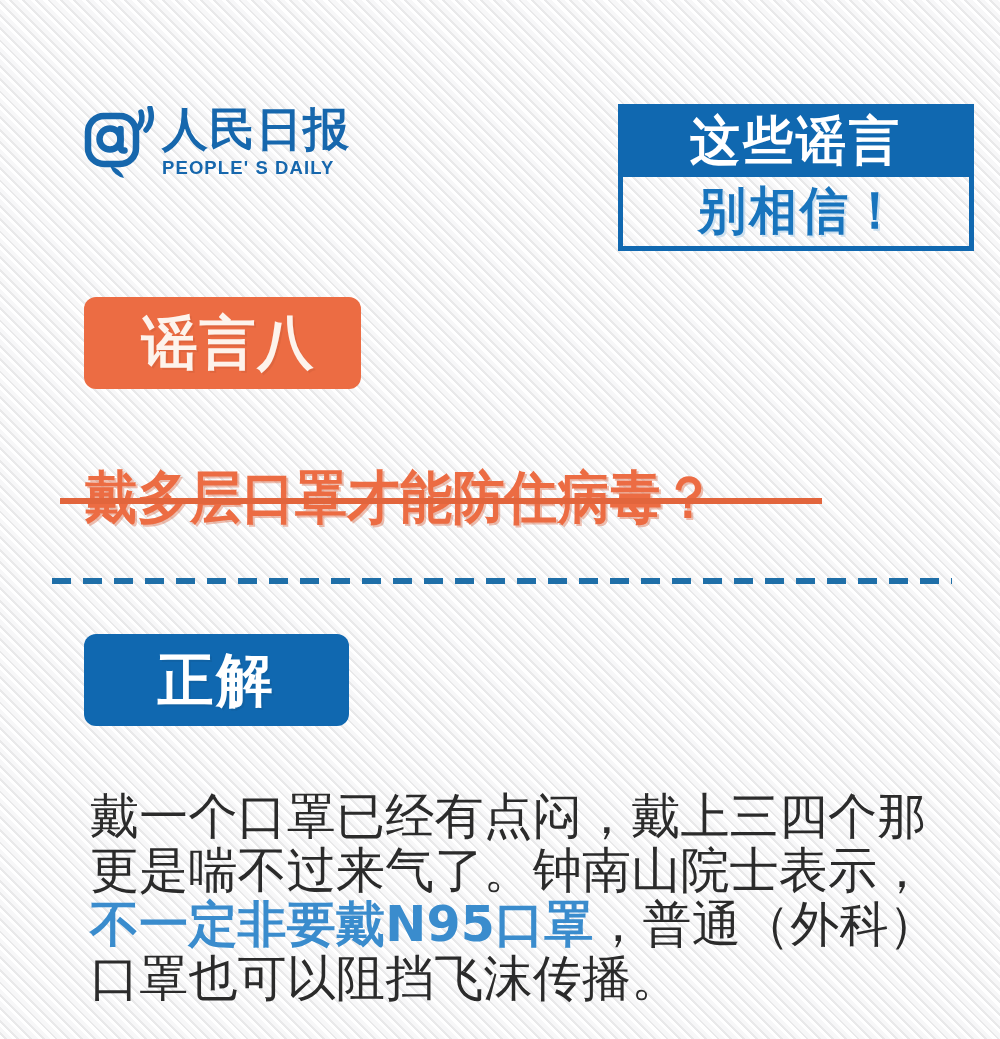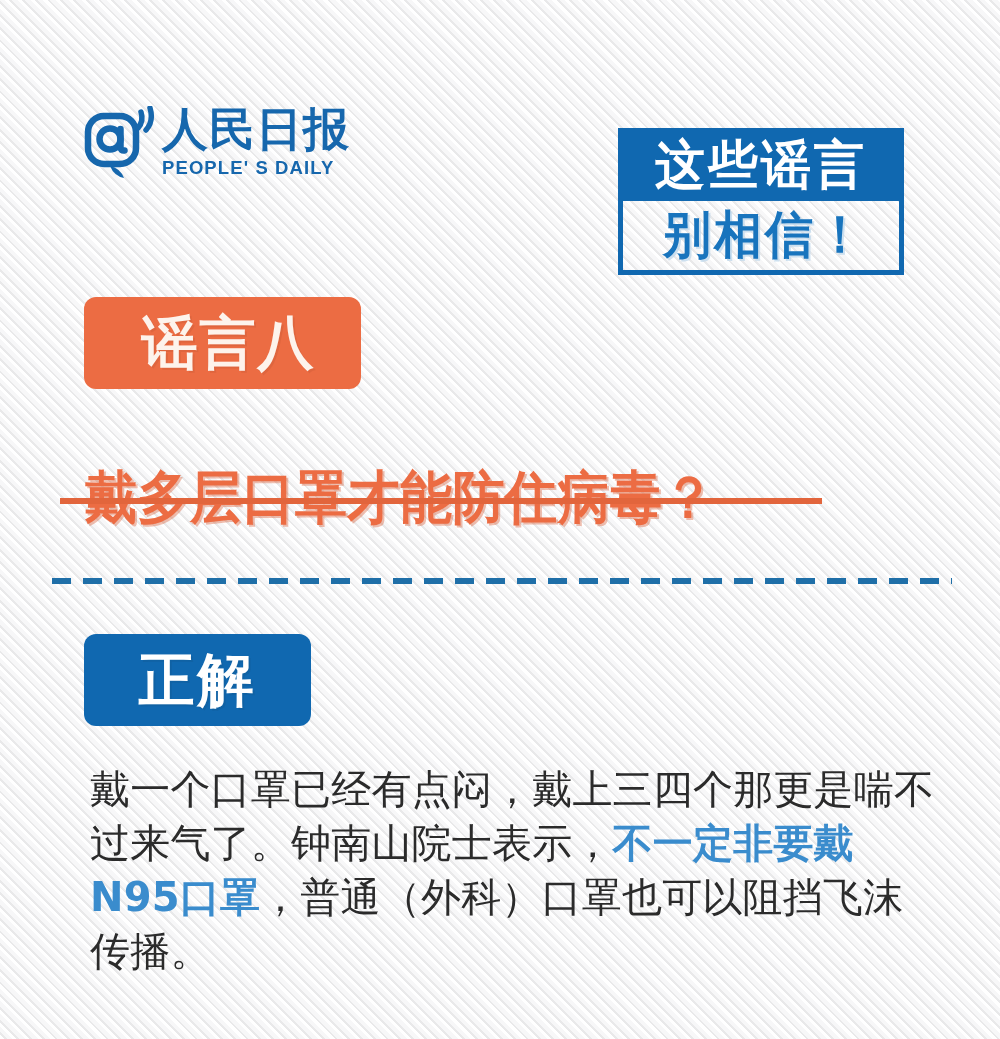--- a/index.html
+++ b/index.html
@@ -72,24 +72,23 @@
     color: #1667ad;
     letter-spacing: 1.1px;
     white-space: nowrap;
   }
 
   
   .banner {
     position: absolute;
     left: 618px;
     top: 104px;
-    width: 286px;
+    width: 356px;
     border: 5px solid #1068b0;
     box-sizing: border-box;
-    margin-top: 24px;
   }
   .banner-top {
     background: #1068b0;
     text-align: center;
     padding: 7px 0 11px 0;
   }
   .banner-top-text {
     font-family: "DejaVu Sans", "Liberation Sans", sans-serif;
     font-size: 50px;
     font-weight: bold;
@@ -139,21 +138,21 @@
     color: #fdf3ec;
     letter-spacing: 2px;
     line-height: 1;
     display: inline-block;
     transform: scaleY(1.04);
     text-shadow: 2px 2px 0 rgba(214,96,58,0.55);
   }
   .badge-correct {
     left: 84px;
     top: 634px;
-    width: 227px;
+    width: 265px;
     height: 92px;
     background: #1068b0;
   }
   .badge-correct-text {
     font-family: "DejaVu Sans", "Liberation Sans", sans-serif;
     font-size: 56px;
     font-weight: bold;
     color: #ffffff;
     letter-spacing: 3px;
     line-height: 1;
@@ -207,24 +206,24 @@
         #1f6fa8 19px,
         rgba(0,0,0,0) 19px,
         rgba(0,0,0,0) 31px
     );
   }
 
   
   .body-copy {
     position: absolute;
     left: 90px;
-    top: 762px;
+    top: 790px;
     width: 850px;
     font-family: "DejaVu Sans", "Liberation Sans", sans-serif;
-    font-size: 40px;
+    font-size: 49px;
     font-weight: normal;
     color: #2b2b2b;
     line-height: 54px;
     letter-spacing: 0.2px;
     text-align: left;
   }
   .body-copy .hl {
     color: #3a8ccd;
     font-weight: bold;
   }

